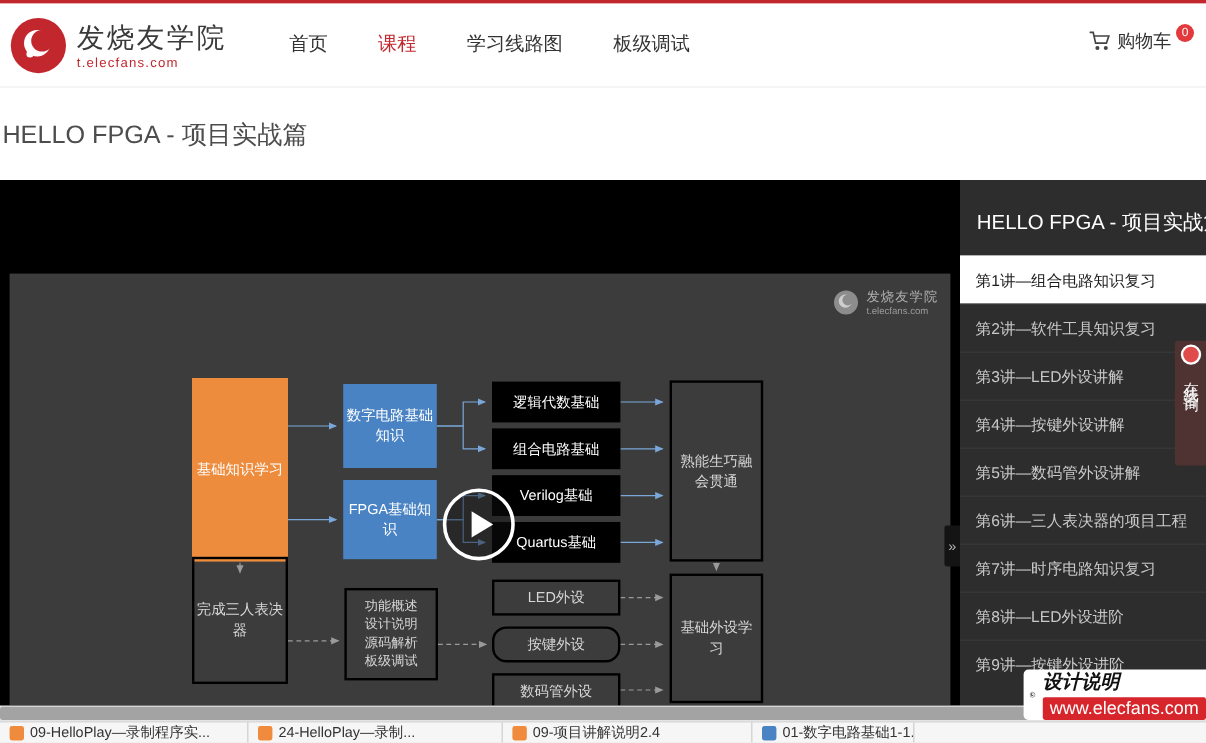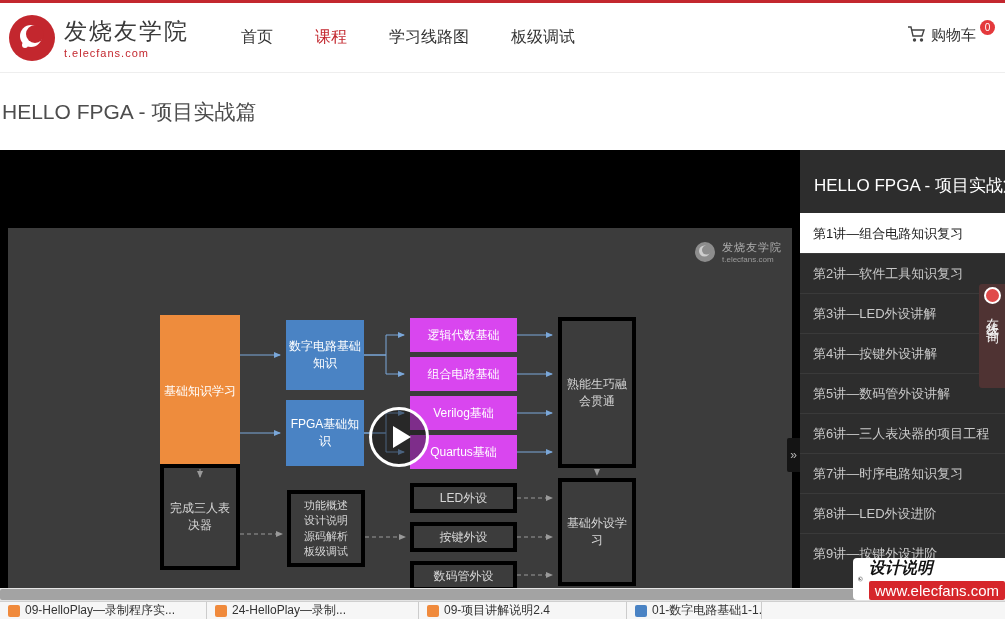--- a/index.html
+++ b/index.html
@@ -23,24 +23,24 @@
   .titlebar { height:77px; background:#fff; display:flex; align-items:center; padding-left:2px; }
   .page-title { font-size:21px; color:#4d4d4d; font-weight:normal; }
 
   
   .content { position:relative; height:438px; display:flex; background:#000; }
   .player { position:relative; width:800px; background:#000; flex:none; }
   .canvas { position:absolute; left:8px; top:78px; width:784px; height:360px; background:#3c3c3c; overflow:hidden; }
   .arrows { position:absolute; left:0; top:0; }
 
   .bx { position:absolute; display:flex; align-items:center; justify-content:center; text-align:center; font-size:12px; color:#fff; line-height:1.4; padding:2px; }
-  .bx.outline { border:4px solid #000000; color:#d6d6d6; background:transparent; }
+  .bx.outline { border:2px solid #000000; color:#d6d6d6; background:transparent; }
   .bx.orange { background:#ee8c3d; }
   .bx.blue { background:#4a83c4; }
-  .bx.green { background:#d946ef; }
+  .bx.green { background:#000000; }
   .pre { white-space:pre-line; font-size:11px; }
 
   .play-btn { position:absolute; left:361px; top:179px; width:60px; height:60px; border:3px solid #fff; border-radius:50%; background:rgba(15,15,15,.45); display:flex; align-items:center; justify-content:center; cursor:pointer; }
   .play-tri { width:0; height:0; border-left:18px solid #fff; border-top:11px solid transparent; border-bottom:11px solid transparent; margin-left:6px; }
 
   .vwm { position:absolute; right:10px; top:12px; display:flex; align-items:center; gap:6px; opacity:.85; }
   .vwm-title { font-size:11px; color:#c2c2c2; letter-spacing:1px; }
   .vwm-sub { font-size:8px; color:#aaa; }
 
   .collapse { position:absolute; left:787px; top:288px; width:13px; height:34px; background:#141414; color:#b5b5b5; font-size:12px; line-height:34px; text-align:center; border-radius:2px 0 0 2px; cursor:pointer; z-index:4; }
@@ -163,21 +163,21 @@
         <div class="bx green" style="left:402px; top:129px; width:107px; height:34px;">组合电路基础</div>
         <div class="bx green" style="left:402px; top:168px; width:107px; height:34px;">Verilog基础</div>
         <div class="bx green" style="left:402px; top:207px; width:107px; height:34px;">Quartus基础</div>
         <div class="bx outline" style="left:550px; top:89px; width:78px; height:151px;">熟能生巧融会贯通</div>
         <div class="bx outline" style="left:152px; top:236px; width:80px; height:106px;">完成三人表决器</div>
         <div class="bx outline pre" style="left:279px; top:262px; width:78px; height:77px;">功能概述
 设计说明
 源码解析
 板级调试</div>
         <div class="bx outline" style="left:402px; top:255px; width:107px; height:30px;">LED外设</div>
-        <div class="bx outline" style="left:402px; top:294px; width:107px; height:30px;">按键外设</div>
+        <div class="bx outline" style="left:402px; top:294px; width:107px; height:30px;border-radius:12px;">按键外设</div>
         <div class="bx outline" style="left:402px; top:333px; width:107px; height:30px;">数码管外设</div>
         <div class="bx outline" style="left:550px; top:250px; width:78px; height:108px;">基础外设学习</div>
 
         <div class="vwm">
           <svg width="22" height="22" viewBox="0 0 22 22">
             <circle cx="11" cy="11" r="10" fill="#9c9c9c"></circle>
             <circle cx="10.5" cy="10" r="5.5" fill="#e8e8e8"></circle>
             <circle cx="12.5" cy="9" r="4.5" fill="#9c9c9c"></circle>
           </svg>
           <div>

